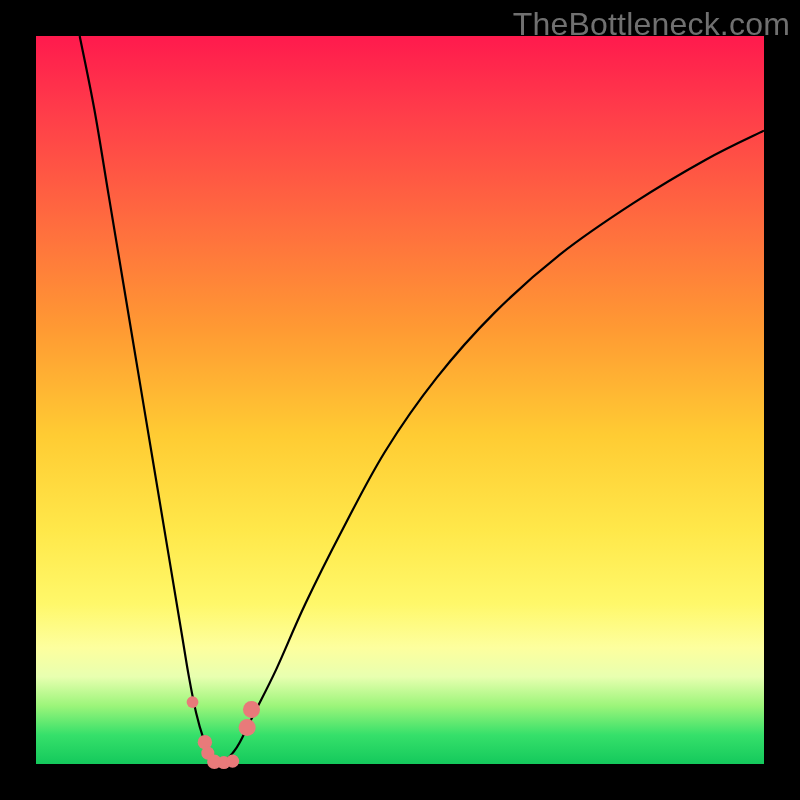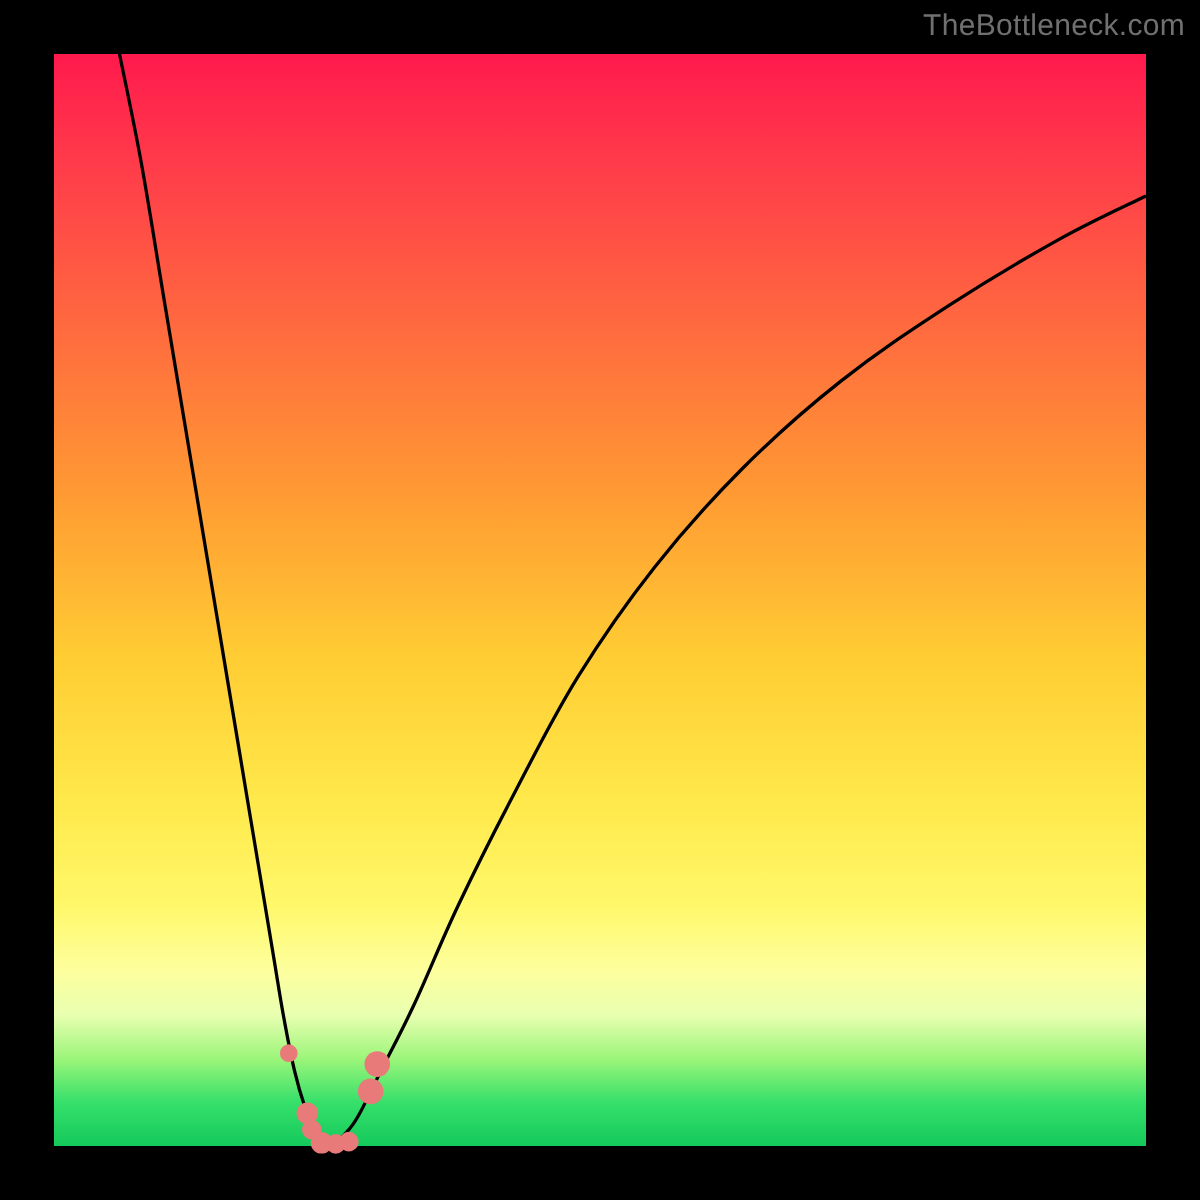--- a/index.html
+++ b/index.html
@@ -39,21 +39,21 @@
       #9cf57a 92%,
       #36e06a 96%,
       #14c95c 100%
     );
   }
   .watermark {
     position: absolute;
     top: 6px;
     right: 10px;
     color: #707070;
-    font-size: 20px;
+    font-size: 32px;
     letter-spacing: 0.2px;
     user-select: none;
     pointer-events: none;
   }
   svg.curve {
     position: absolute;
     left: 0;
     top: 0;
     width: 728px;
     height: 728px;

